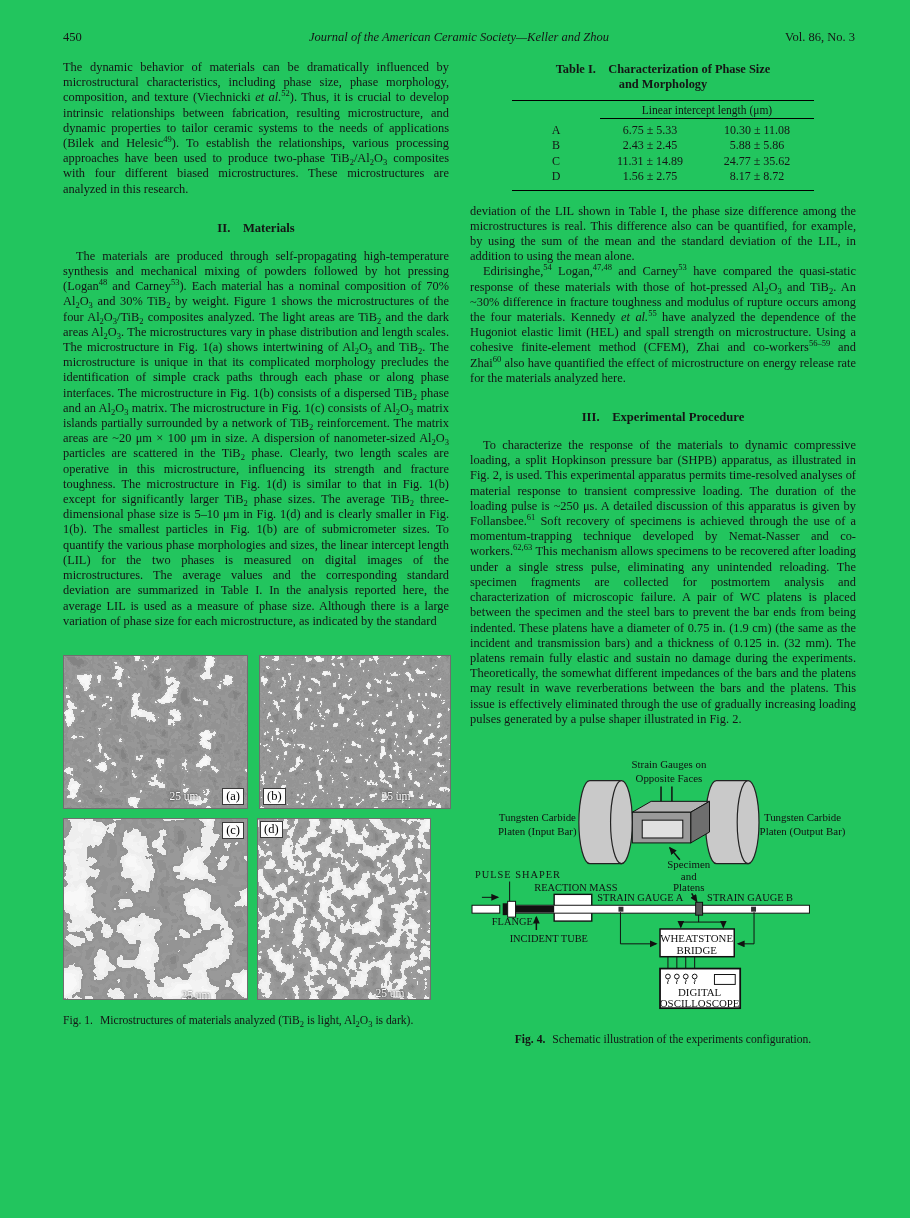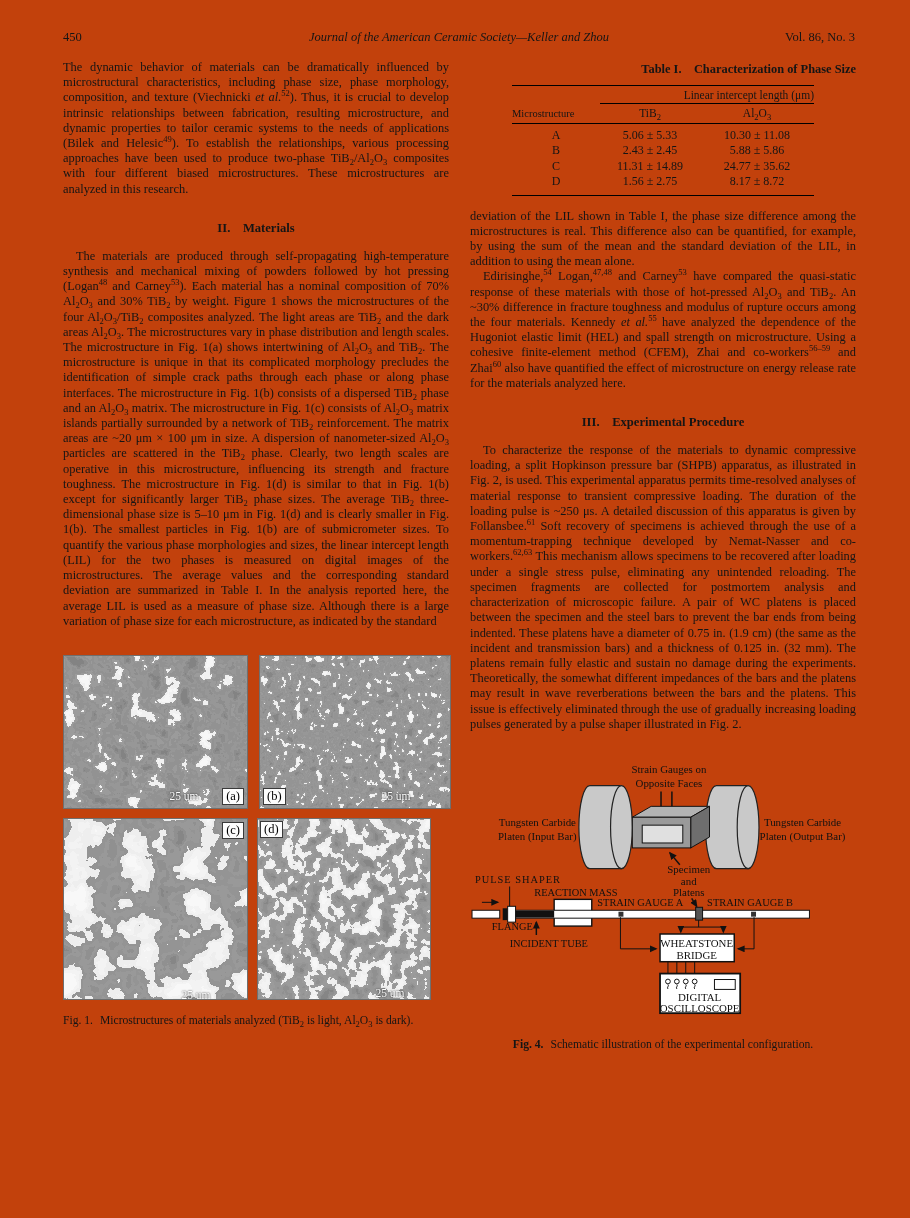--- a/index.html
+++ b/index.html
@@ -1,40 +1,40 @@
 <!DOCTYPE html>
 <html><head>
 <meta charset="utf-8">
 <style>
   html,body{margin:0;padding:0;background:#e8e8e8;}
   .page{
-    position:relative;width:910px;height:1218px;background:#c2410c;
+    position:relative;width:910px;height:1218px;background:#22c55e;
     font-family:"Liberation Serif","DejaVu Serif",serif;color:#151515;
     margin:0 auto;overflow:hidden;
   }
   
   .running-head{position:absolute;top:30px;left:63px;width:792px;height:18px;font-size:12.5px;}
   .rh-page{position:absolute;left:0;top:0;}
   .rh-title{position:absolute;left:0;right:0;top:0;text-align:center;font-style:italic;}
   .rh-issue{position:absolute;right:0;top:0;}
   
   .col{position:absolute;top:60px;width:386px;}
   .col-left{left:63px;}
   .col-right{left:470px;}
   p.body{margin:0;font-size:12.4px;line-height:15.2px;text-align:justify;}
   p.indent{text-indent:13px;}
   sub,sup{font-size:8.5px;line-height:0;}
   h3.sec{margin:24px 0 13px 0;font-size:12.6px;text-align:center;font-weight:bold;}
   
   .tablewrap{margin:2px 0 13px 0;}
-  .tbl-title{text-align:right;font-weight:bold;font-size:12.4px;line-height:15px;margin-bottom:8px;}
+  .tbl-title{text-align:center;font-weight:bold;font-size:12.4px;line-height:15px;margin-bottom:8px;}
   .tbl{width:302px;margin:0 auto;font-size:12px;}
   .tbl-rule-top{border-top:1.6px solid #000;}
   .tbl-spanrow{display:grid;grid-template-columns:88px 214px;padding-top:3px;}
-  .tbl-spanner{text-align:right;font-size:11.5px;padding-bottom:2px;border-bottom:1px solid #000;}
+  .tbl-spanner{text-align:center;font-size:11.5px;padding-bottom:2px;border-bottom:1px solid #000;}
   .tbl-headrow{display:grid;grid-template-columns:88px 100px 114px;padding:3px 0 4px 0;border-bottom:1.6px solid #000;}
   .tbl-headrow .h1{font-size:10.5px;text-align:left;align-self:end;}
   .tbl-headrow .h2,.tbl-headrow .h3{font-size:11.5px;text-align:center;align-self:end;}
   .tbl-body{padding:4px 0 5px 0;border-bottom:1.6px solid #000;}
   .tbl-row{display:grid;grid-template-columns:88px 100px 114px;line-height:15.4px;}
   .tbl-row span{text-align:center;}
   
   .fig1{position:relative;width:386px;height:343px;margin-top:26px;}
   .panel{position:absolute;border:1px solid #6f6f6f;overflow:hidden;background:#4a4a4a;}
   .panel svg.tex{position:absolute;left:0;top:0;width:100%;height:100%;}
@@ -207,36 +207,32 @@
     <p class="caption">
       <span class="cap-label">Fig. 1.</span><span>Microstructures of materials analyzed (TiB<sub>2</sub> is light, Al<sub>2</sub>O<sub>3</sub> is dark).</span>
     </p>
   </div>
 
   <div class="col col-right">
 
     <div class="tablewrap">
       <div class="tbl-title">
         <div>Table I. Characterization of Phase Size</div>
+        <div>and Morphology</div>
       </div>
       <div class="tbl">
         <div class="tbl-rule-top"></div>
         <div class="tbl-spanrow">
           <span></span>
           <span class="tbl-spanner">Linear intercept length (μm)</span>
         </div>
-        <div class="tbl-headrow">
-          <span class="h1">Microstructure</span>
-          <span class="h2">TiB<sub>2</sub></span>
-          <span class="h3">Al<sub>2</sub>O<sub>3</sub></span>
-        </div>
         <div class="tbl-body">
           <div class="tbl-row">
             <span>A</span>
-            <span>5.06 ± 5.33</span>
+            <span>6.75 ± 5.33</span>
             <span>10.30 ± 11.08</span>
           </div>
           <div class="tbl-row">
             <span>B</span>
             <span>2.43 ± 2.45</span>
             <span>5.88 ± 5.86</span>
           </div>
           <div class="tbl-row">
             <span>C</span>
             <span>11.31 ± 14.89</span>
@@ -352,16 +348,16 @@
           <path d="M218,241 c1.6,1.5 -1.6,3 0,4.5"></path>
         <circle cx="227" cy="238" r="2.4"></circle>
           <path d="M227,241 c1.6,1.5 -1.6,3 0,4.5"></path>
       </g>
       <rect x="247" y="236" width="21" height="10" fill="#fff" stroke="#111"></rect>
       <text class="lbl" x="232" y="258" text-anchor="middle">DIGITAL</text>
       <text class="lbl" x="232" y="269" text-anchor="middle">OSCILLOSCOPE</text>
     </svg>
 
     <p class="caption2">
-      <span class="cap-label">Fig. 4.</span><span>Schematic illustration of the experimental configuration.</span>
+      <span class="cap-label">Fig. 4.</span><span>Schematic illustration of the experiments configuration.</span>
     </p>
   </div>
 </div>
 
 </body></html>

